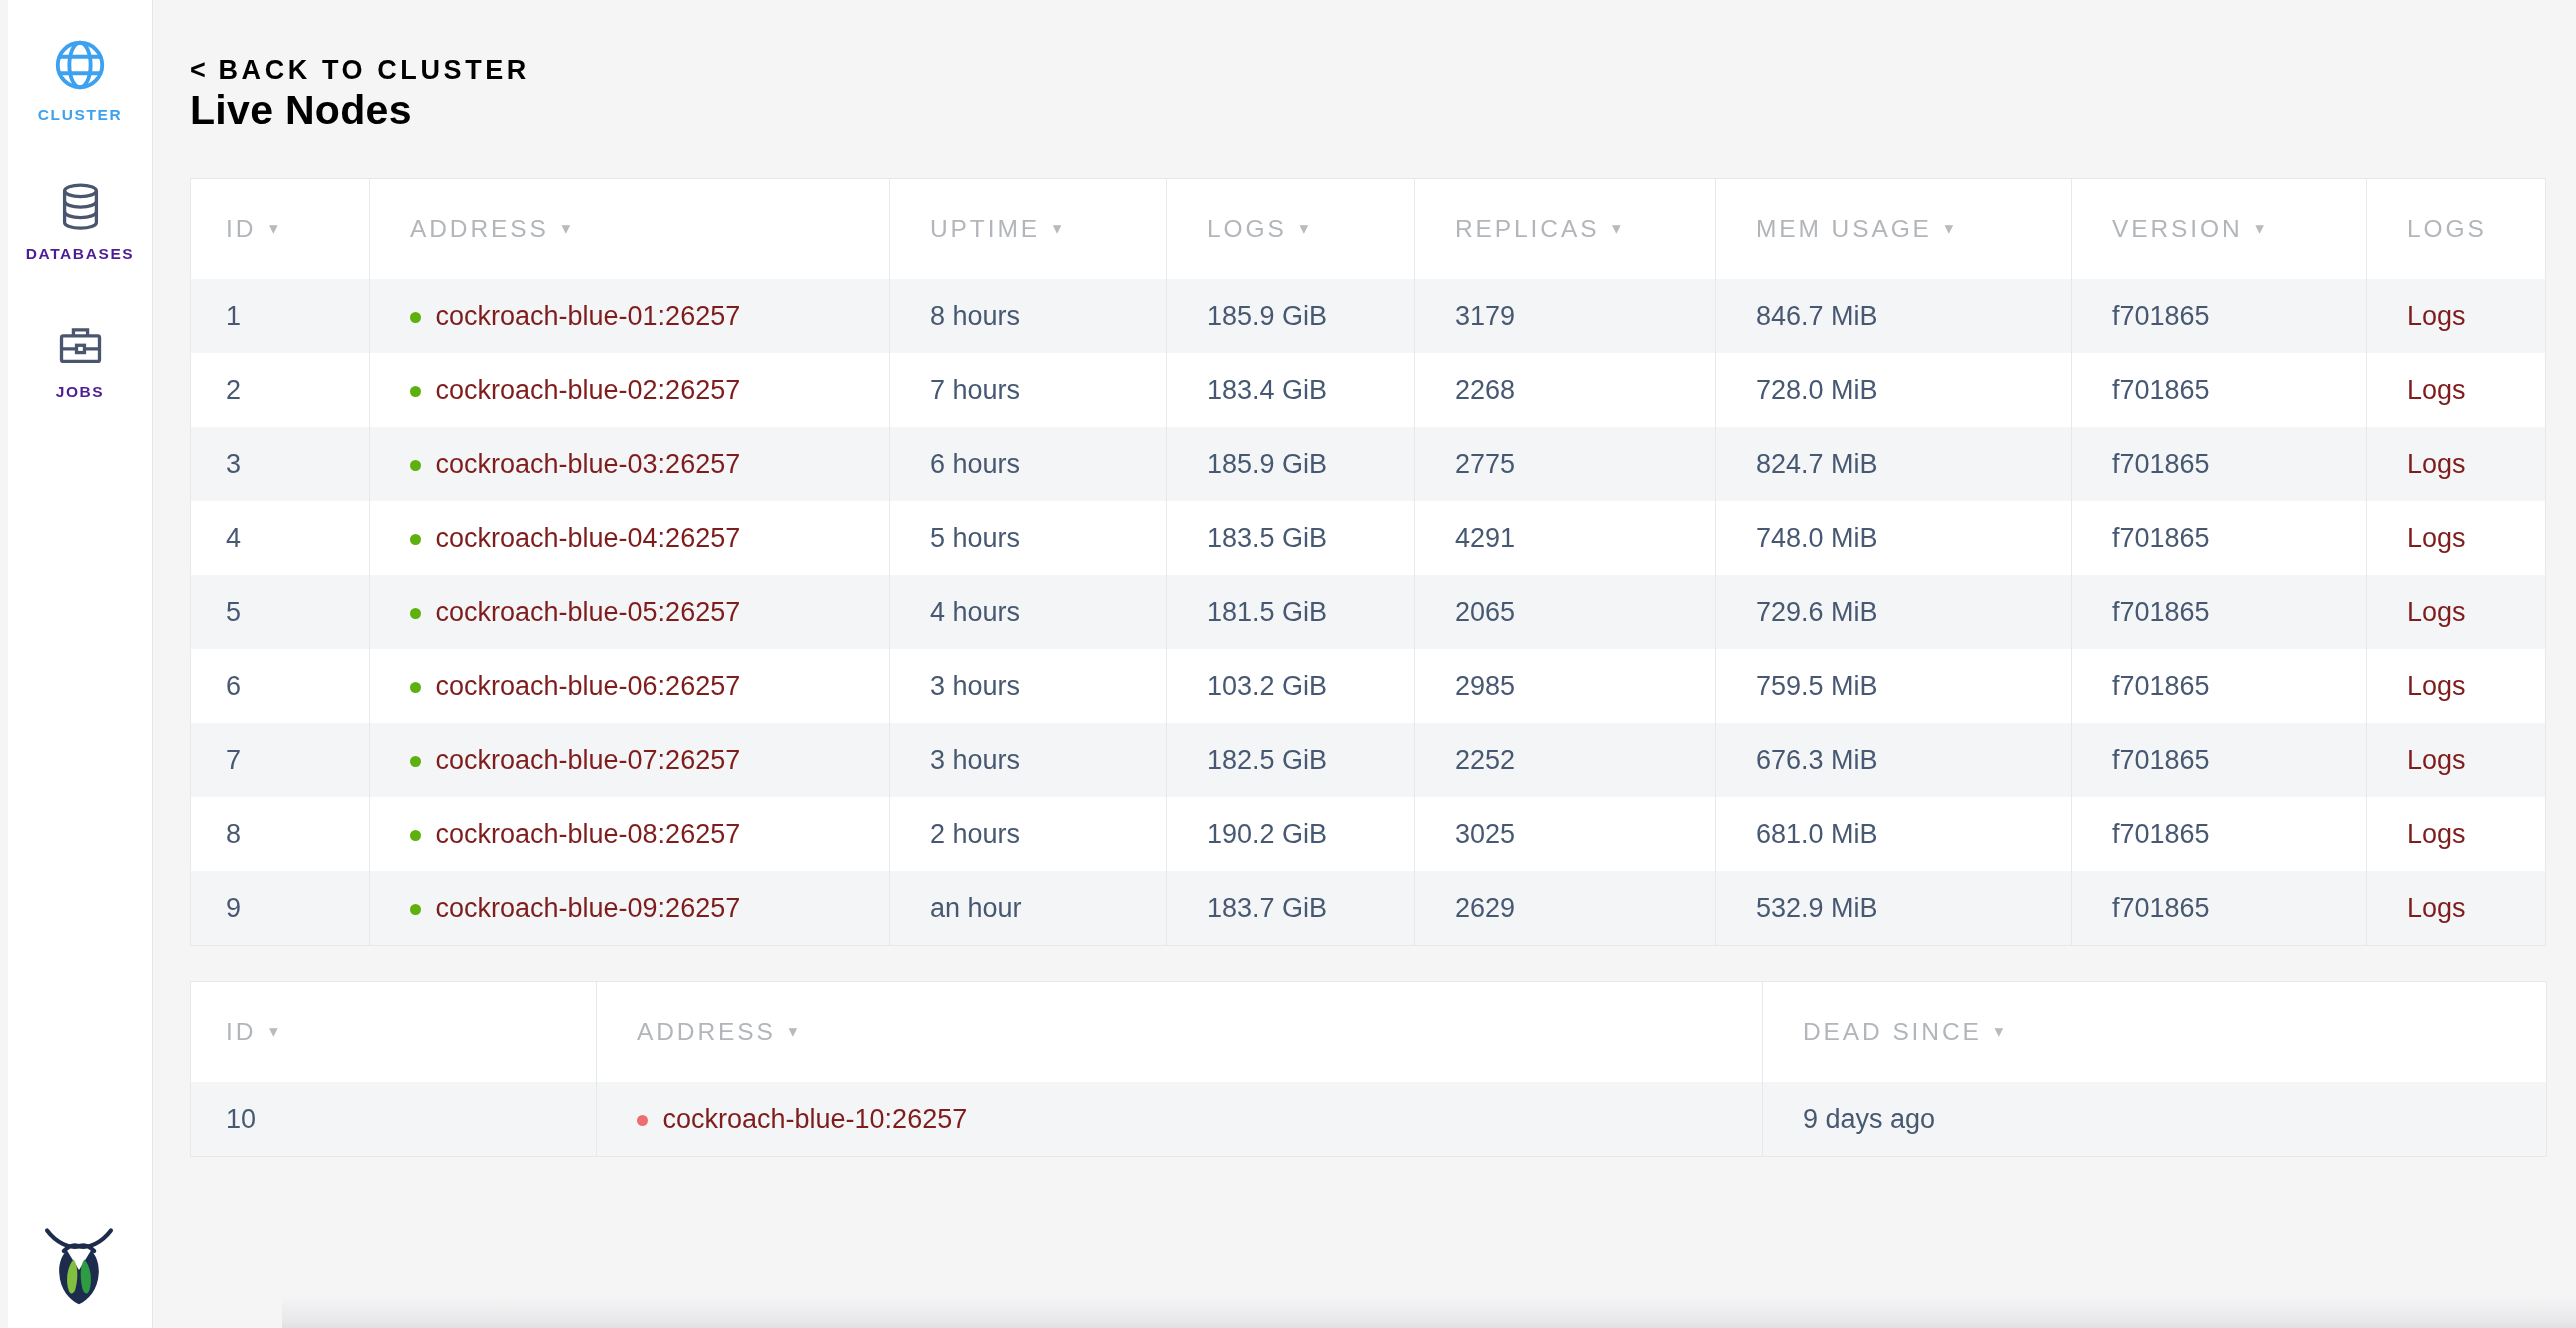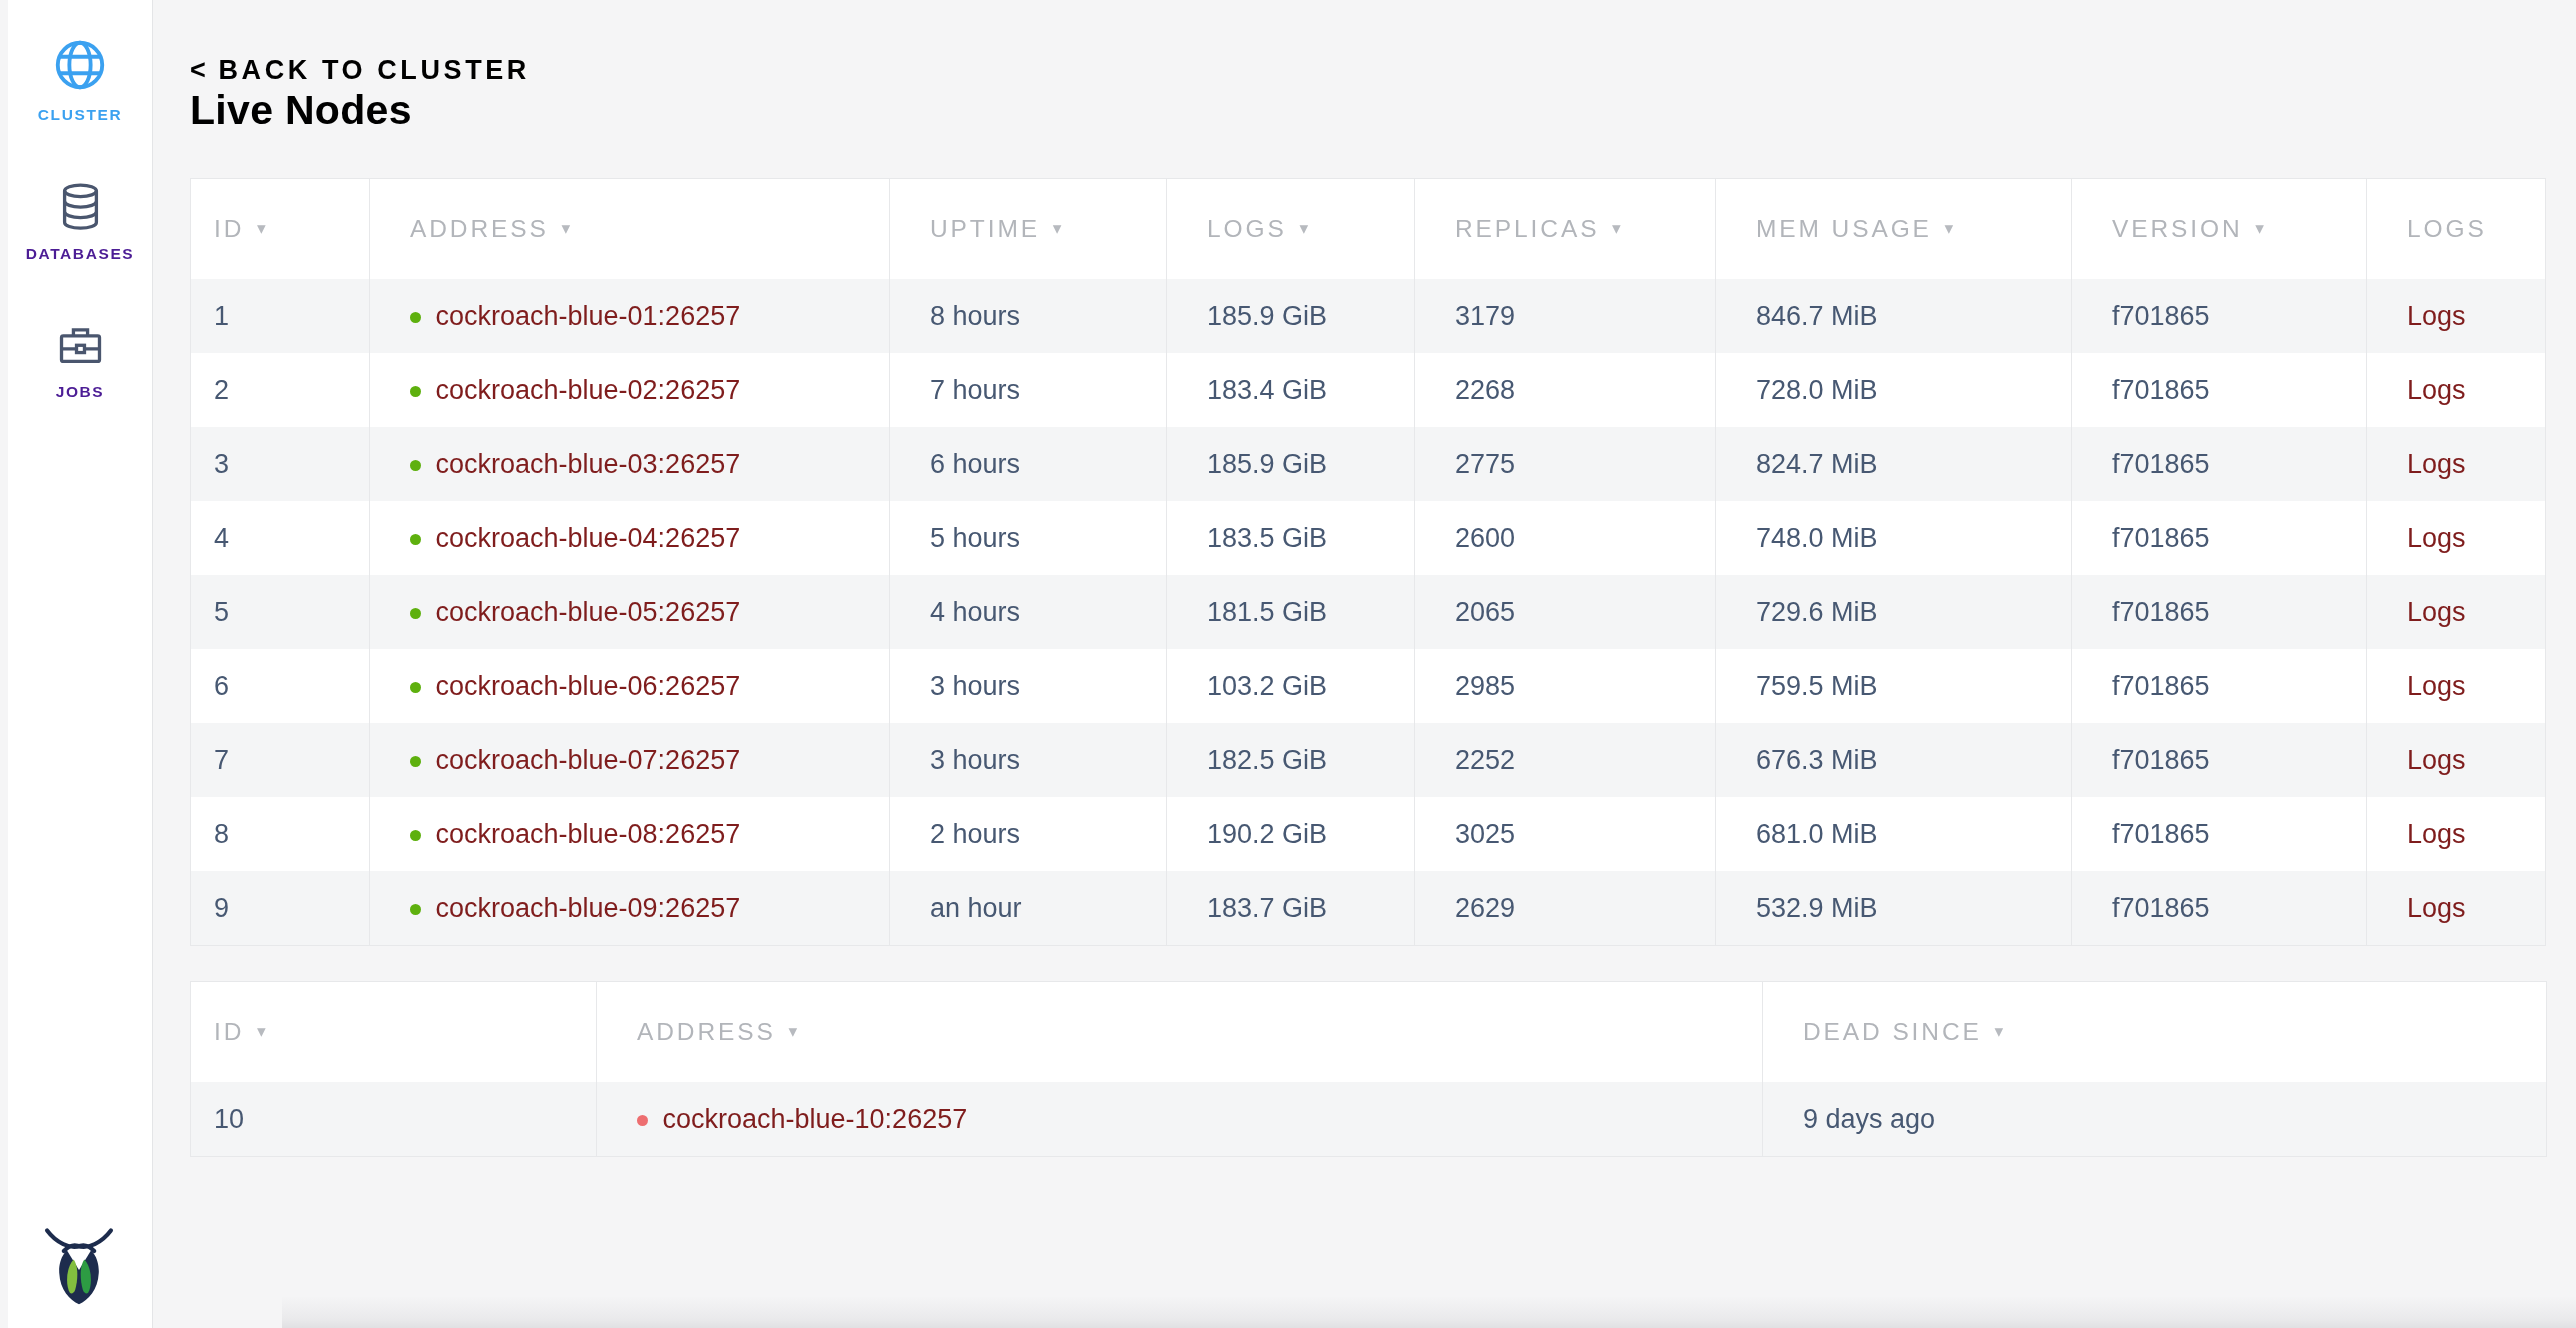--- a/index.html
+++ b/index.html
@@ -43,21 +43,21 @@
     background:#ffffff;border:0.9px solid #e7e8ea;
   }
   table.nodes.live{margin-top:45px;}
   table.nodes.dead{margin-top:35px;}
   table.nodes th{
     height:100px;background:#ffffff;text-align:left;vertical-align:middle;
     padding:0 0 0 40px;font-weight:400;font-size:24.5px;color:#b2b5ba;
     letter-spacing:2.9px;border-right:0.9px solid #e7e8ea;white-space:nowrap;
   }
   table.nodes th.sortable{cursor:pointer;}
-  table.nodes th:first-child,table.nodes td:first-child{padding-left:23px;}
+  table.nodes th:first-child,table.nodes td:first-child{padding-left:35px;}
   table.nodes th:last-child,table.nodes td:last-child{border-right:none;}
   table.nodes td{
     height:74px;padding:0 0 0 40px;font-size:27px;color:#475872;
     border-right:0.9px solid #e7e8ea;vertical-align:middle;white-space:nowrap;
   }
   table.nodes tbody tr:nth-child(odd){background:#f4f5f6;}
   table.nodes tbody tr:nth-child(even){background:#ffffff;}
   .sort-arrow{font-size:17.3px;margin-left:12.7px;color:#b7babf;position:relative;top:-2.7px;letter-spacing:0;}
   .cell-link{color:#7f1d1d;text-decoration:none;cursor:pointer;}
   .dot{
@@ -183,21 +183,21 @@
             <td>2775</td>
             <td>824.7 MiB</td>
             <td>f701865</td>
             <td><a class="cell-link">Logs</a></td>
           </tr>
           <tr>
             <td>4</td>
             <td><span class="dot live"></span><a class="cell-link">cockroach-blue-04:26257</a></td>
             <td>5 hours</td>
             <td>183.5 GiB</td>
-            <td>2600</td>
+            <td>4291</td>
             <td>748.0 MiB</td>
             <td>f701865</td>
             <td><a class="cell-link">Logs</a></td>
           </tr>
           <tr>
             <td>5</td>
             <td><span class="dot live"></span><a class="cell-link">cockroach-blue-05:26257</a></td>
             <td>4 hours</td>
             <td>181.5 GiB</td>
             <td>2065</td>

